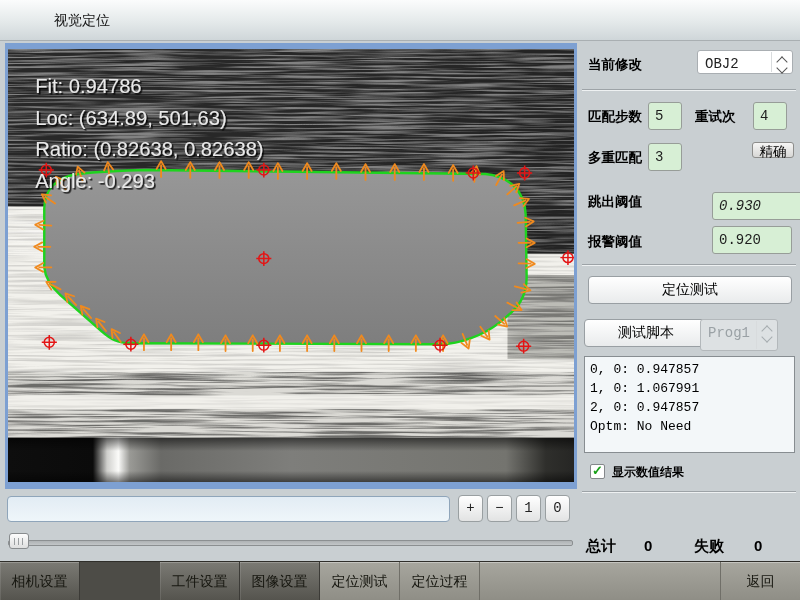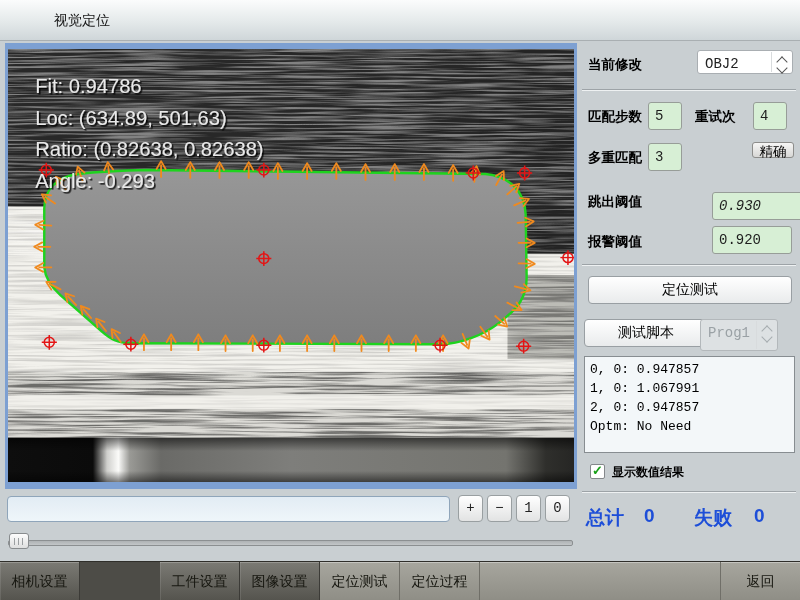--- a/index.html
+++ b/index.html
@@ -60,21 +60,21 @@
   .chev{position:absolute;left:6px;width:7px;height:7px;border-top:1.5px solid #555;border-right:1.5px solid #555;}
   .chev.up{top:6px;transform:rotate(-45deg);}
   .chev.dn{top:12px;transform:rotate(135deg);}
   .sel.disabled{background:#dde1e3;border-color:#b3b8bb;color:#9aa1a5;}
   .sel.disabled .chev{border-color:#a7adb0;}
   #results{position:absolute;left:4px;top:316px;width:211px;height:97px;box-sizing:border-box;
     background:#f3f7f9;border:1px solid #878d91;font-family:"Liberation Mono",monospace;
     font-size:13px;line-height:19px;color:#000;padding:3px 5px;overflow:hidden;}
   #chk{position:absolute;left:10px;top:424px;width:15px;height:15px;box-sizing:border-box;border:1px solid #84888b;
     border-radius:2px;background:#fff;text-align:center;line-height:12px;font-size:13px;font-weight:bold;color:#18a018;cursor:default;}
-  .stat{position:absolute;font-size:19px;font-weight:bold;color:#1d4ed8;}
+  .stat{position:absolute;font-size:15px;font-weight:bold;color:#000000;margin-top:32px;}
 </style>
 </head>
 <body>
 
 <div id="win">
 
   <div id="titlebar">
     <div class="t">视觉定位</div>
   </div>
 

